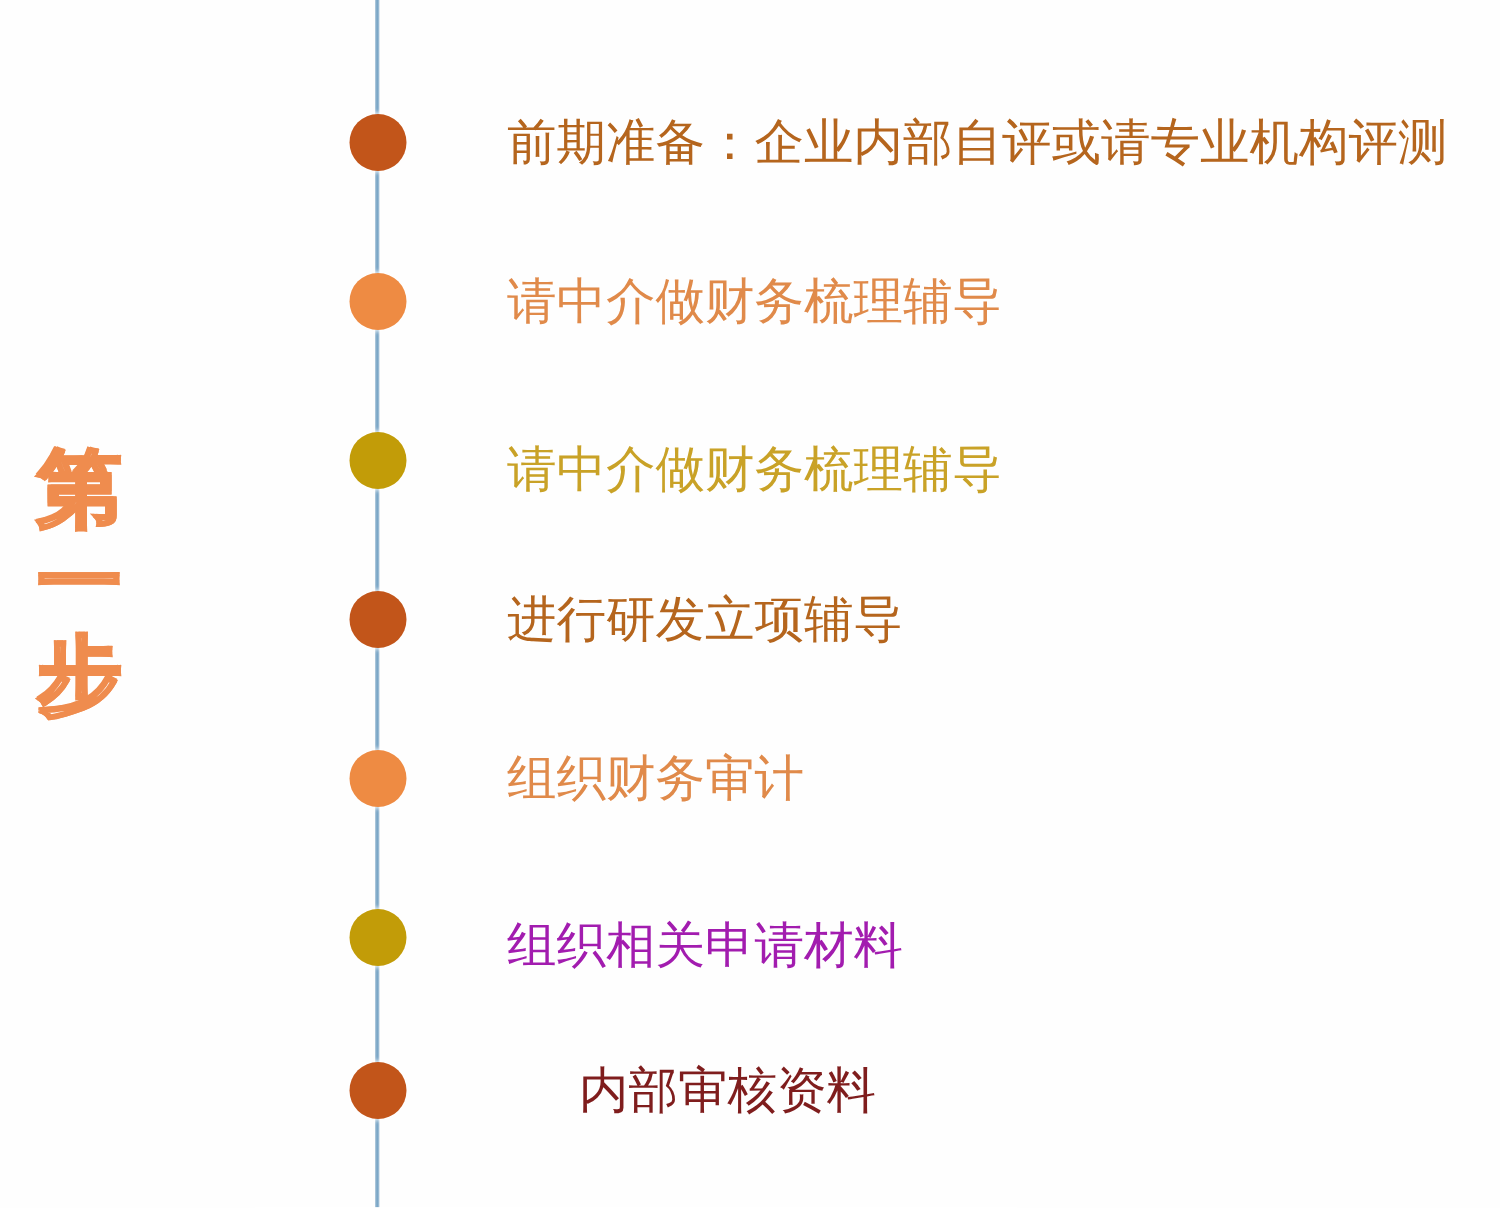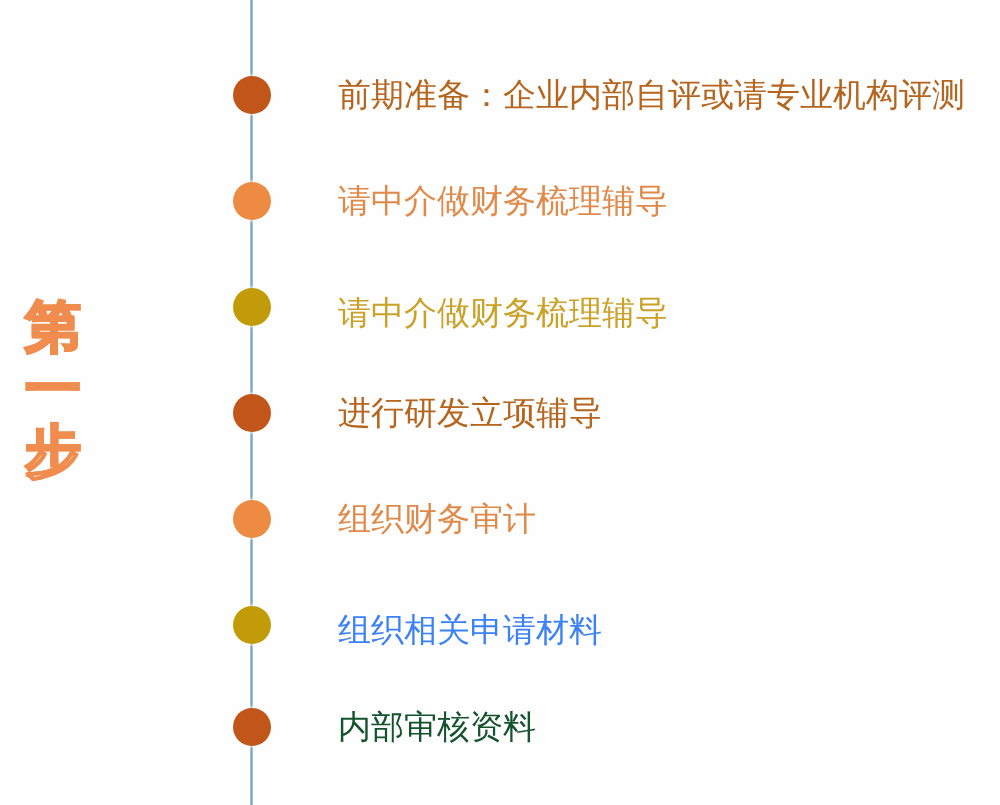--- a/index.html
+++ b/index.html
@@ -117,22 +117,22 @@
       <span class="row-text" style="color:#e08a4a;">组织财务审计</span>
     </div>
 
     <div class="row" style="top:393px;">
       <span class="dot" style="background:#c2551a;"></span>
       <span class="row-text" style="color:#b5651d;">进行研发立项辅导</span>
     </div>
 
     <div class="row" style="top:605px;">
       <span class="dot" style="background:#c29c08;"></span>
-      <span class="row-text" style="color:#3b82f6;margin-top:10px;">组织相关申请材料</span>
+      <span class="row-text" style="color:#a21caf;margin-top:10px;">组织相关申请材料</span>
     </div>
 
     <div class="row" style="top:707px;">
       <span class="dot" style="background:#c2551a;"></span>
-      <span class="row-text" style="color:#14532d;">内部审核资料</span>
+      <span class="row-text" style="color:#7f1d1d;margin-left:48px;">内部审核资料</span>
     </div>
 
   </div>
 </div>
 
 </body></html>

